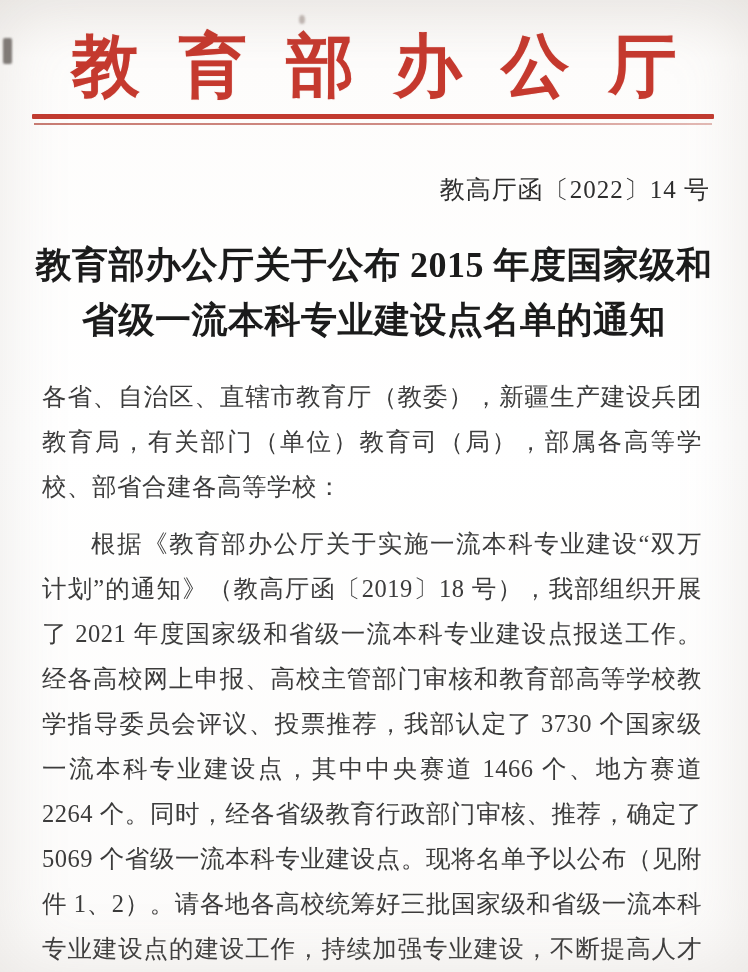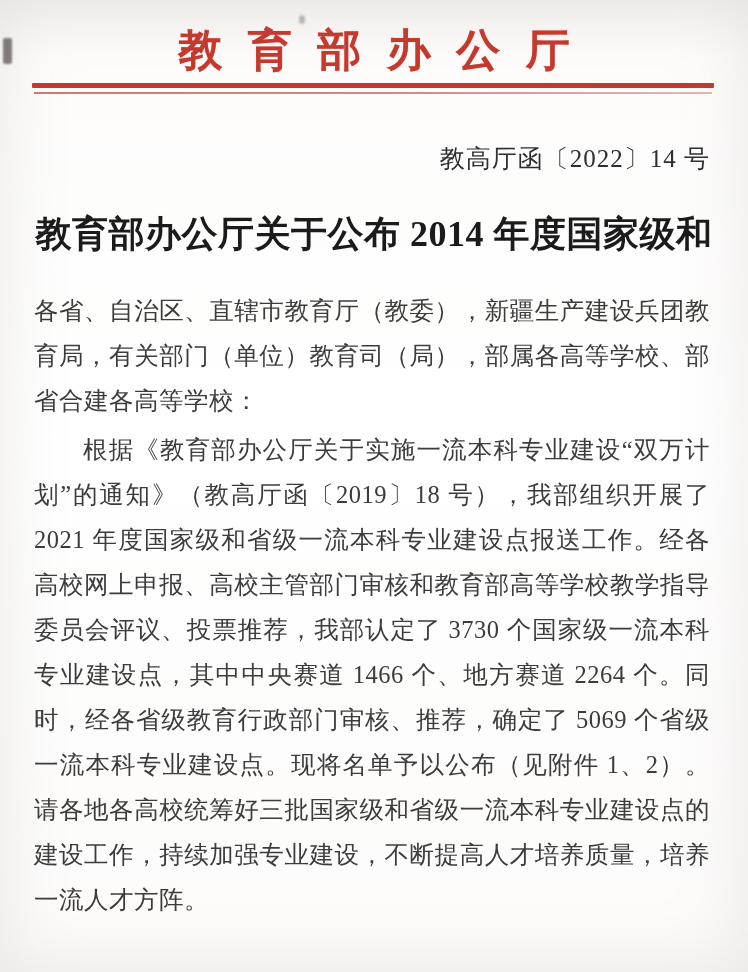--- a/index.html
+++ b/index.html
@@ -23,21 +23,21 @@
     pointer-events: none;
     box-shadow: inset 0 0 70px rgba(150, 140, 130, 0.18);
   }
 
   
   .agency {
     margin: 0;
     padding-top: 22px;
     text-align: center;
     color: #c5392e;
-    font-size: 44px;
+    font-size: 68px;
     font-weight: 700;
     line-height: 1.3;
     letter-spacing: 0.58em;
     text-indent: 0.58em;
     white-space: nowrap;
     text-shadow: 0 0 1px rgba(197, 57, 46, 0.4);
   }
   .rule-thick {
     height: 5px;
     margin: 4px 34px 0 32px;
@@ -78,21 +78,21 @@
   
   .body-text {
     margin: 26px 34px 0 30px;
     font-size: 24.5px;
     line-height: 45px;
     text-align: justify;
     color: #3c3c3c;
     letter-spacing: 0.5px;
   }
   .body-text p {
-    margin: 4px;
+    margin: 12px;
   }
   .para-indent {
     text-indent: 2em;
   }
 
   
   .smudge-left {
     position: absolute;
     left: 3px;
     top: 38px;
@@ -125,21 +125,22 @@
 
   <div>
     <h1 class="agency">教育部办公厅</h1>
     <div class="rule-thick"></div>
     <div class="rule-thin"></div>
   </div>
 
   <div class="doc-number">教高厅函〔2022〕14 号</div>
 
   <h2 class="title">
-    <span class="title-line">教育部办公厅关于公布 2014 年度国家级和</span>
+    <span class="title-line">教育部办公厅关于公布 2015 年度国家级和</span>
+    <span class="title-line">省级一流本科专业建设点名单的通知</span>
   </h2>
 
   <div class="body-text">
     <p class="para-salutation">各省、自治区、直辖市教育厅（教委），新疆生产建设兵团教育局，有关部门（单位）教育司（局），部属各高等学校、部省合建各高等学校：</p>
     <p class="para-indent">根据《教育部办公厅关于实施一流本科专业建设“双万计划”的通知》（教高厅函〔2019〕18 号），我部组织开展了 2021 年度国家级和省级一流本科专业建设点报送工作。经各高校网上申报、高校主管部门审核和教育部高等学校教学指导委员会评议、投票推荐，我部认定了 3730 个国家级一流本科专业建设点，其中中央赛道 1466 个、地方赛道 2264 个。同时，经各省级教育行政部门审核、推荐，确定了 5069 个省级一流本科专业建设点。现将名单予以公布（见附件 1、2）。请各地各高校统筹好三批国家级和省级一流本科专业建设点的建设工作，持续加强专业建设，不断提高人才培养质量，培养一流人才方阵。</p>
   </div>
 
 </div>
 
 </body></html>

